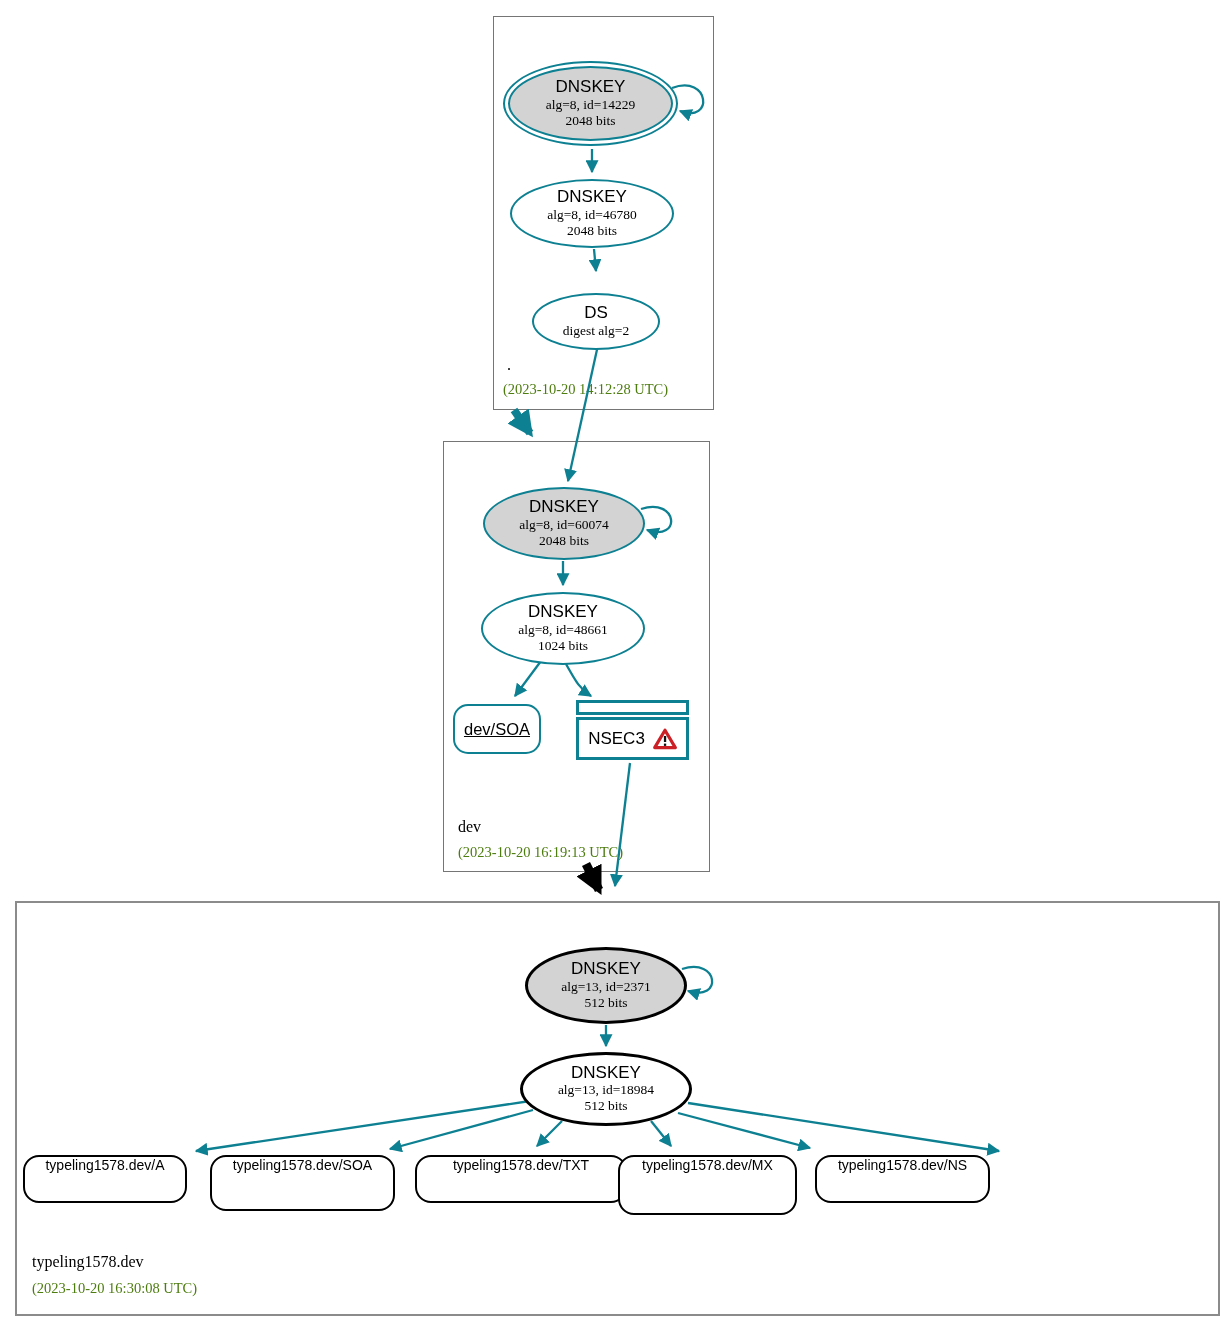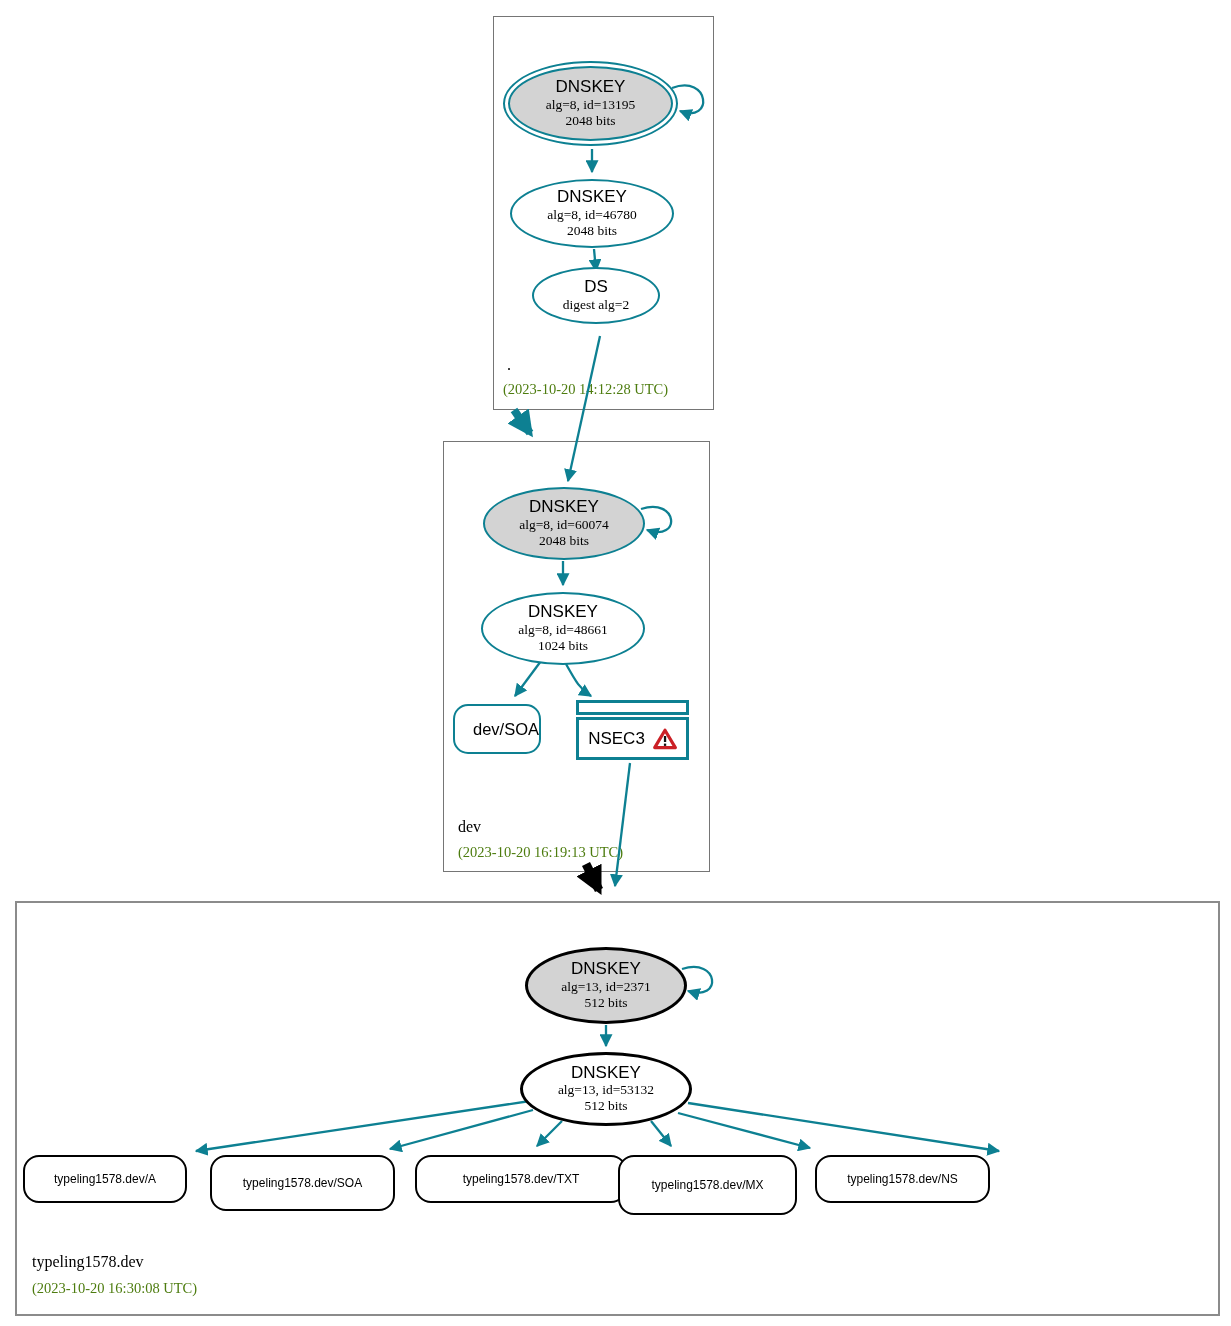--- a/index.html
+++ b/index.html
@@ -15,24 +15,24 @@
   .ell{border-radius:50%;}
   .teal-b{border:2.5px solid #0d8092;background:#fff;}
   .teal-b.ksk{background:#d3d3d3;}
   .black-b{border:3px solid #000;background:#fff;}
   .black-b.ksk{background:#d3d3d3;}
   .dbl-outer{border:2.5px solid #0d8092;background:#fff;border-radius:50%;}
   .dbl-inner{position:absolute;inset:3px;border:2.5px solid #0d8092;border-radius:50%;background:#d3d3d3;
              display:flex;flex-direction:column;align-items:center;justify-content:center;text-align:center;}
   .node-title{font-size:17px;line-height:1.08;color:#000;}
   .node-detail{font-family:"Liberation Serif",serif;font-size:13.5px;line-height:1.18;color:#000;}
-  .rrset{border:2.5px solid #000;border-radius:16px;background:#fff;font-size:12px;color:#000;
-         display:flex;align-items:center;justify-content:center;}
+  .rrset{border:2.5px solid #000;border-radius:16px;background:#fff;font-size:14px;color:#000;
+         display:flex;align-items:center;justify-content:flex-start;}
   .soa-node{border:2.5px solid #0d8092;border-radius:15px;background:#fff;font-size:16.5px;color:#000;
-         display:flex;align-items:flex-end;justify-content:center;}
+         display:flex;align-items:center;justify-content:center;text-decoration:underline;}
   .nsec3{display:flex;flex-direction:column;}
   .nsec3-strip{height:9px;border:3px solid #0d8092;background:#fff;margin-bottom:2px;}
   .nsec3-body{flex:1;border:3px solid #0d8092;background:#fff;display:flex;align-items:center;justify-content:center;gap:8px;}
   .nsec3-label{font-size:17px;color:#000;}
 </style>
 </head>
 <body>
 
 <div class="canvas">
 
@@ -81,32 +81,32 @@
     <path d="M 533 1110 L 390 1149" fill="none" stroke="#0d8092" stroke-width="2.3" marker-end="url(#mTeal)"></path>
     <path d="M 562 1121 L 537 1146" fill="none" stroke="#0d8092" stroke-width="2.3" marker-end="url(#mTeal)"></path>
     <path d="M 651 1121 L 671 1146" fill="none" stroke="#0d8092" stroke-width="2.3" marker-end="url(#mTeal)"></path>
     <path d="M 678 1113 L 810 1148" fill="none" stroke="#0d8092" stroke-width="2.3" marker-end="url(#mTeal)"></path>
     <path d="M 688 1103 L 999 1151" fill="none" stroke="#0d8092" stroke-width="2.3" marker-end="url(#mTeal)"></path>
   </svg>
 
   <div class="node dbl-outer" style="left:503px;top:61px;width:175px;height:85px">
     <div class="dbl-inner">
       <div class="node-title">DNSKEY</div>
-      <div class="node-detail">alg=8, id=13195</div>
+      <div class="node-detail">alg=8, id=14229</div>
       <div class="node-detail">2048 bits</div>
     </div>
   </div>
 
   <div class="node ell teal-b" style="left:510px;top:179px;width:164px;height:69px">
     <div class="node-title">DNSKEY</div>
     <div class="node-detail">alg=8, id=46780</div>
     <div class="node-detail">2048 bits</div>
   </div>
 
-  <div class="node ell teal-b" style="left:532px;top:267px;width:128px;height:57px">
+  <div class="node ell teal-b" style="left:532px;top:293px;width:128px;height:57px">
     <div class="node-title">DS</div>
     <div class="node-detail">digest alg=2</div>
   </div>
 
   <div class="node ell teal-b ksk" style="left:483px;top:487px;width:162px;height:73px">
     <div class="node-title">DNSKEY</div>
     <div class="node-detail">alg=8, id=60074</div>
     <div class="node-detail">2048 bits</div>
   </div>
 
@@ -133,21 +133,21 @@
   </div>
 
   <div class="node ell black-b ksk" style="left:525px;top:947px;width:162px;height:77px">
     <div class="node-title">DNSKEY</div>
     <div class="node-detail">alg=13, id=2371</div>
     <div class="node-detail">512 bits</div>
   </div>
 
   <div class="node ell black-b" style="left:520px;top:1052px;width:172px;height:74px">
     <div class="node-title">DNSKEY</div>
-    <div class="node-detail">alg=13, id=53132</div>
+    <div class="node-detail">alg=13, id=18984</div>
     <div class="node-detail">512 bits</div>
   </div>
 
   <div class="node rrset" style="left:23px;top:1155px;width:164px;height:48px">
     <span>typeling1578.dev/A</span>
   </div>
   <div class="node rrset" style="left:210px;top:1155px;width:185px;height:56px">
     <span>typeling1578.dev/SOA</span>
   </div>
   <div class="node rrset" style="left:415px;top:1155px;width:212px;height:48px">

